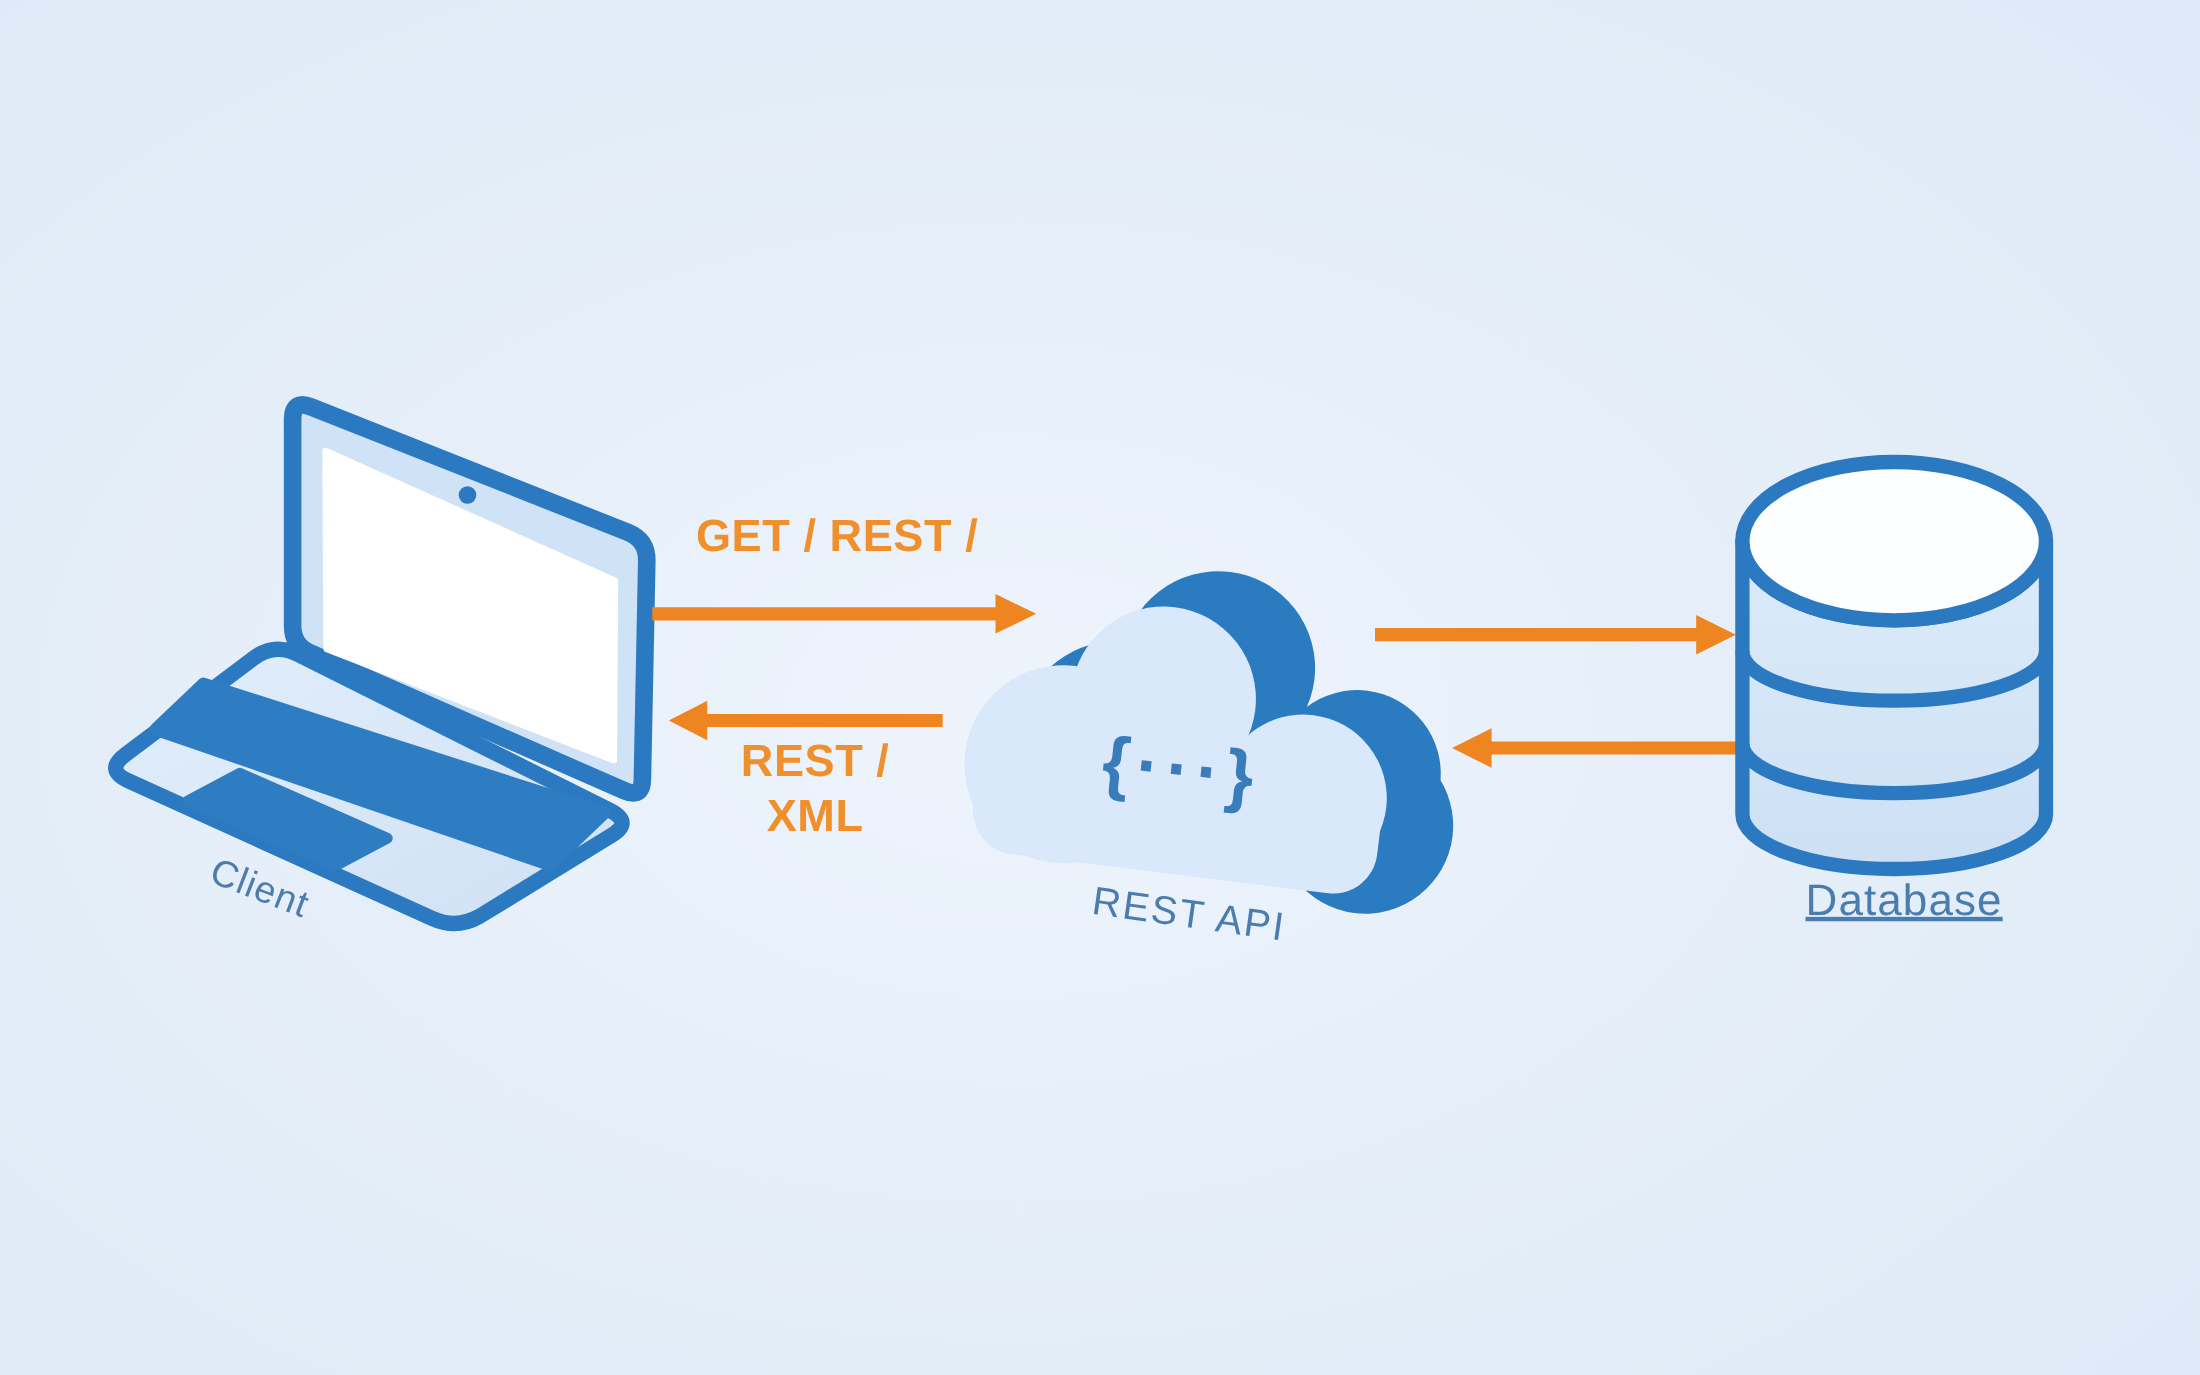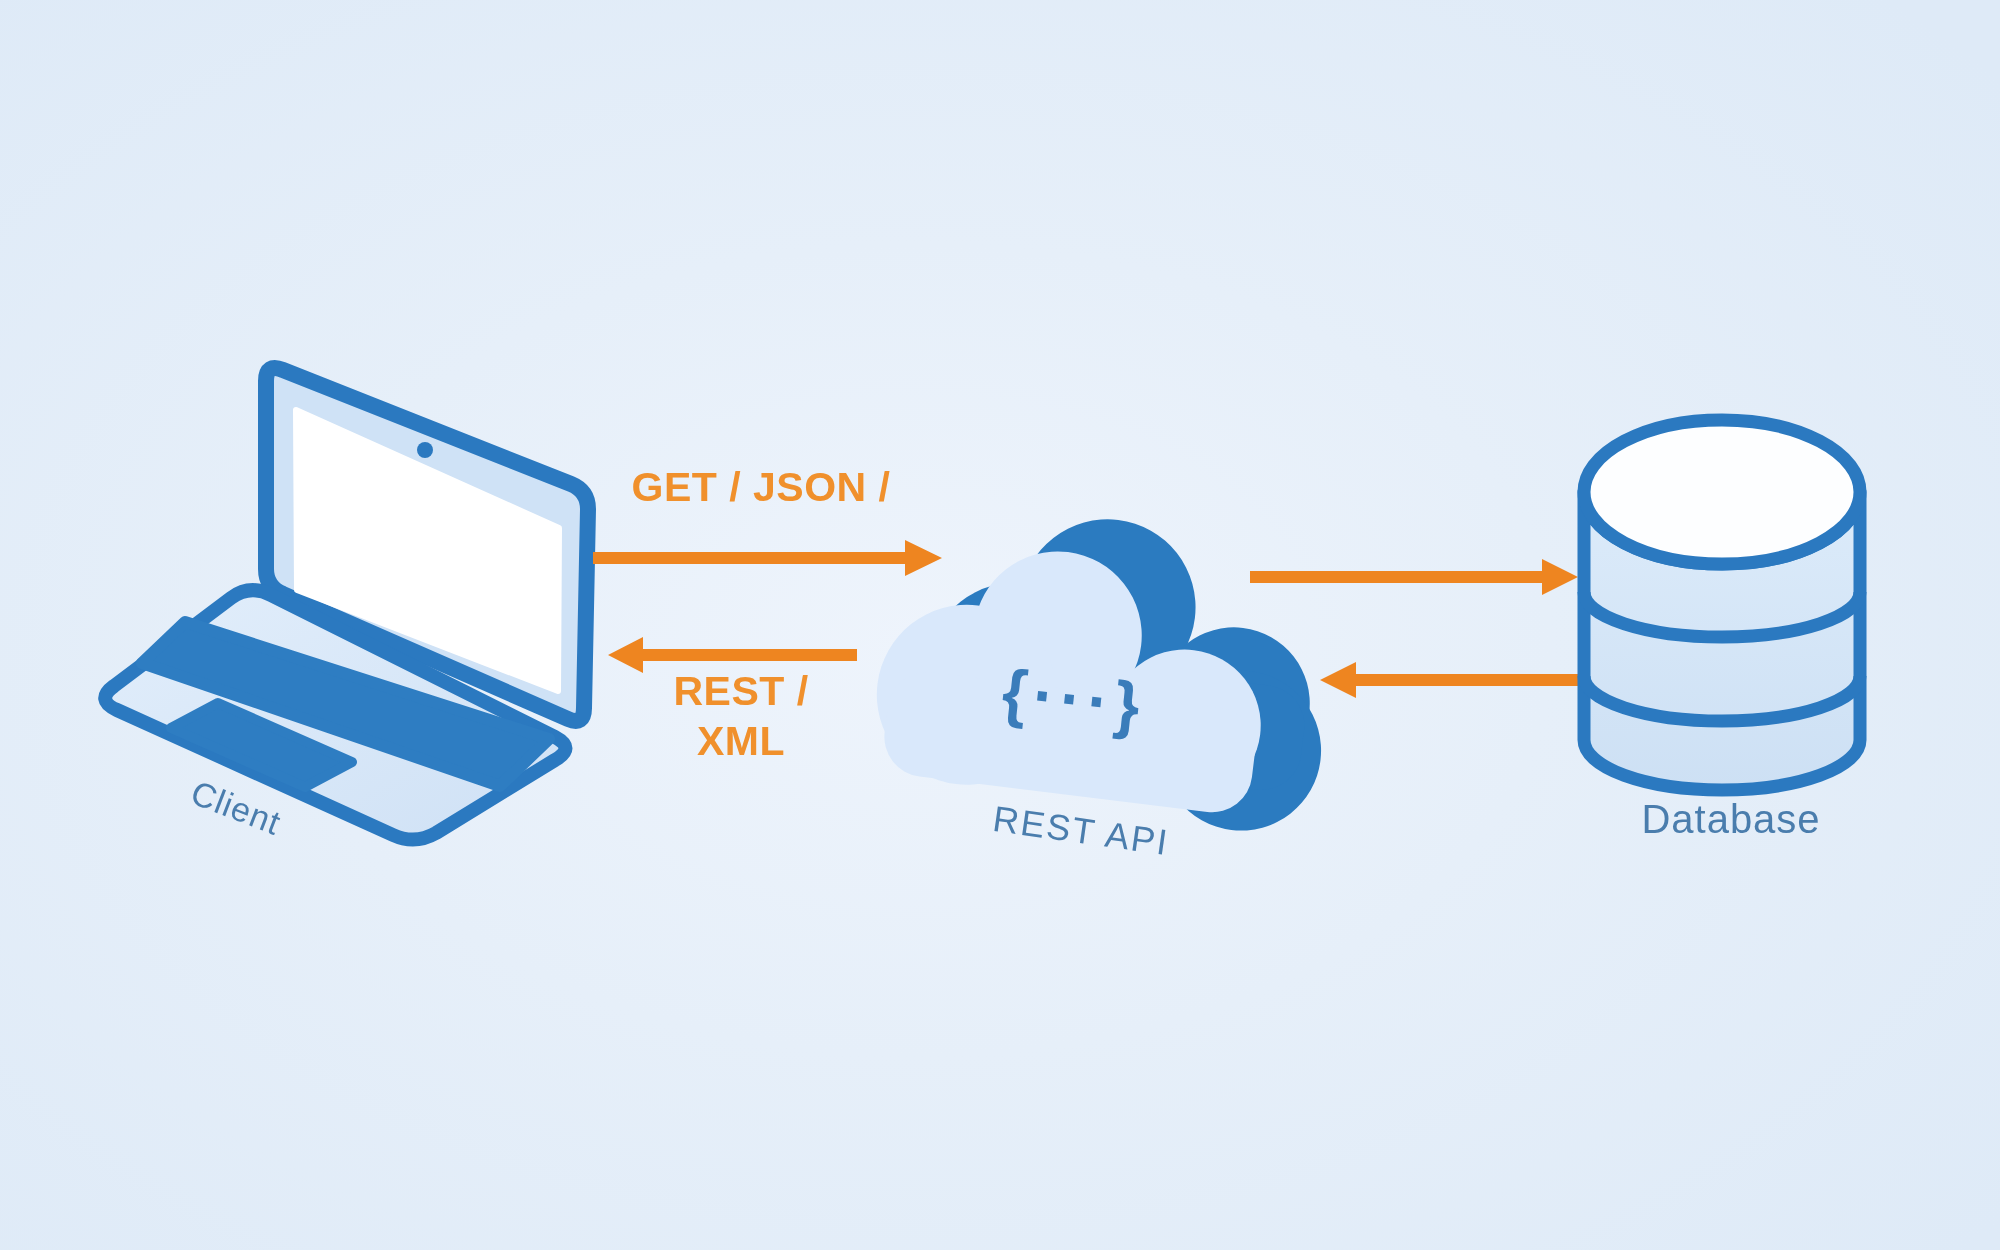--- a/index.html
+++ b/index.html
@@ -44,20 +44,21 @@
     left: 1081px;
     top: 831px;
     transform: translate(-50%, -50%) rotate(8deg);
     font-size: 36px;
     letter-spacing: 2px;
   }
   .database-label {
     left: 1731px;
     top: 819px;
     font-size: 40px;
+    text-decoration: underline;
   }
   .label-orange {
     color: #f0902c;
     font-weight: bold;
     text-align: center;
     font-size: 41px;
     line-height: 48px;
     letter-spacing: 0.5px;
   }
   .request-label {
@@ -148,21 +149,21 @@
       <path d="M1584,492 L1584,740 A138,50 0 0 0 1860,740 L1860,492 A138,72 0 0 1 1584,492 Z" fill="url(#dbBody)" stroke="#2b79c0" stroke-width="13" stroke-linejoin="round"></path>
 
       <path d="M1584,592 A138,45 0 0 0 1860,592" fill="none" stroke="#2b79c0" stroke-width="13"></path>
       <path d="M1584,676 A138,45 0 0 0 1860,676" fill="none" stroke="#2b79c0" stroke-width="13"></path>
 
       <ellipse cx="1722" cy="492" rx="138" ry="72" fill="#fdfeff" stroke="#2b79c0" stroke-width="13"></ellipse>
     </g>
   </svg>
 
   <div class="label label-orange request-label">
-    <div>GET / JSON /</div>
+    <div>GET / REST /</div>
   </div>
 
   <div class="label label-orange response-label">
     <div>REST /</div>
     <div>XML</div>
   </div>
 
   <div class="label braces-glyph">{···}</div>
 
   <div class="label label-blue client-label">Client</div>

